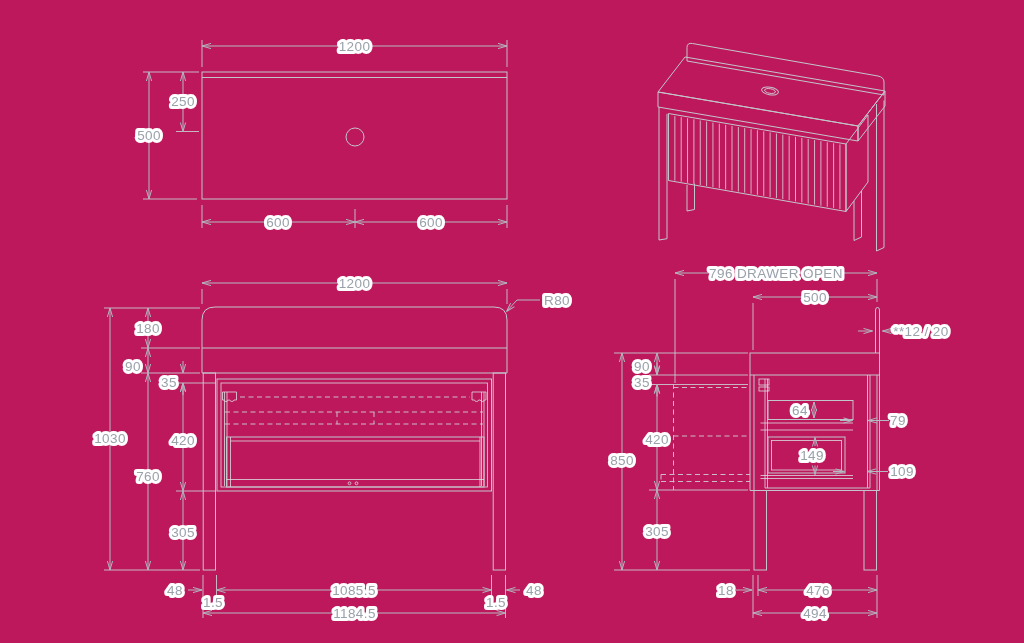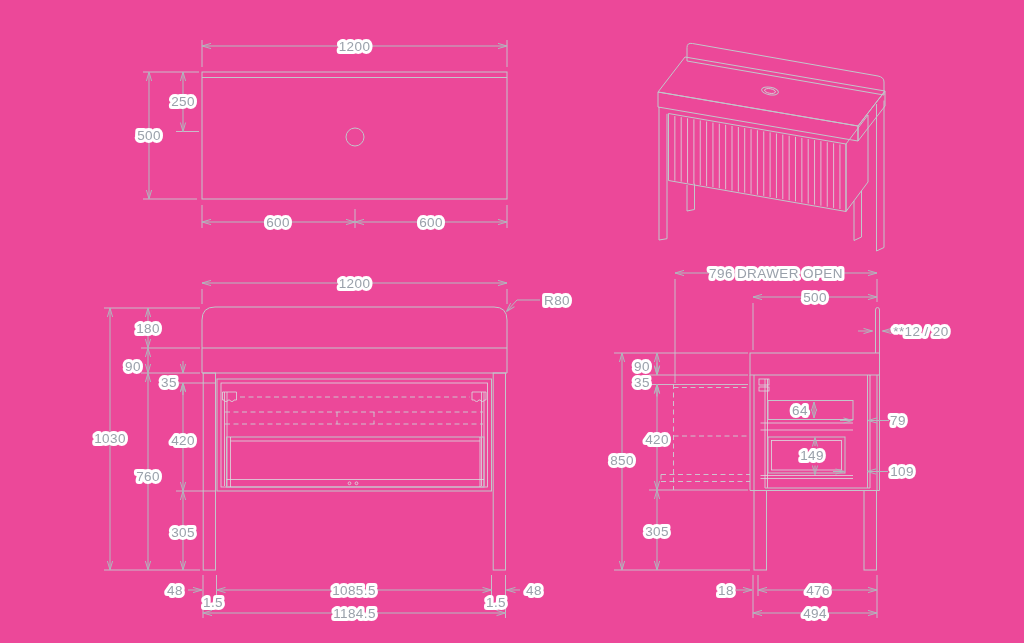--- a/index.html
+++ b/index.html
@@ -1,16 +1,16 @@
 <!DOCTYPE html>
 <html><head>
 <meta charset="utf-8">
 <style>
   html,body{margin:0;padding:0;background:#ffffff;}
-  .canvas{position:relative;width:1024px;height:643px;background:#ec4899;overflow:hidden;}
+  .canvas{position:relative;width:1024px;height:643px;background:#be185d;overflow:hidden;}
   svg{display:block;}
   .ln{stroke:#c2c6cb;stroke-width:1;fill:none;stroke-linecap:butt;}
   .lt{stroke:#dadde0;stroke-width:0.8;fill:none;}
   .dash{stroke:#ccd0d4;stroke-width:0.9;fill:none;stroke-dasharray:5 3.5;}
   .dim{stroke:#b4bac0;stroke-width:1;fill:none;}
   .ext{stroke:#c6cacf;stroke-width:0.9;fill:none;}
   text{font-family:"Liberation Sans",sans-serif;font-size:13.5px;fill:#9aa1ab;
        text-anchor:middle;dominant-baseline:central;letter-spacing:0.4px;
        paint-order:stroke;stroke:#ffffff;stroke-width:6px;stroke-linejoin:round;}
 </style>

